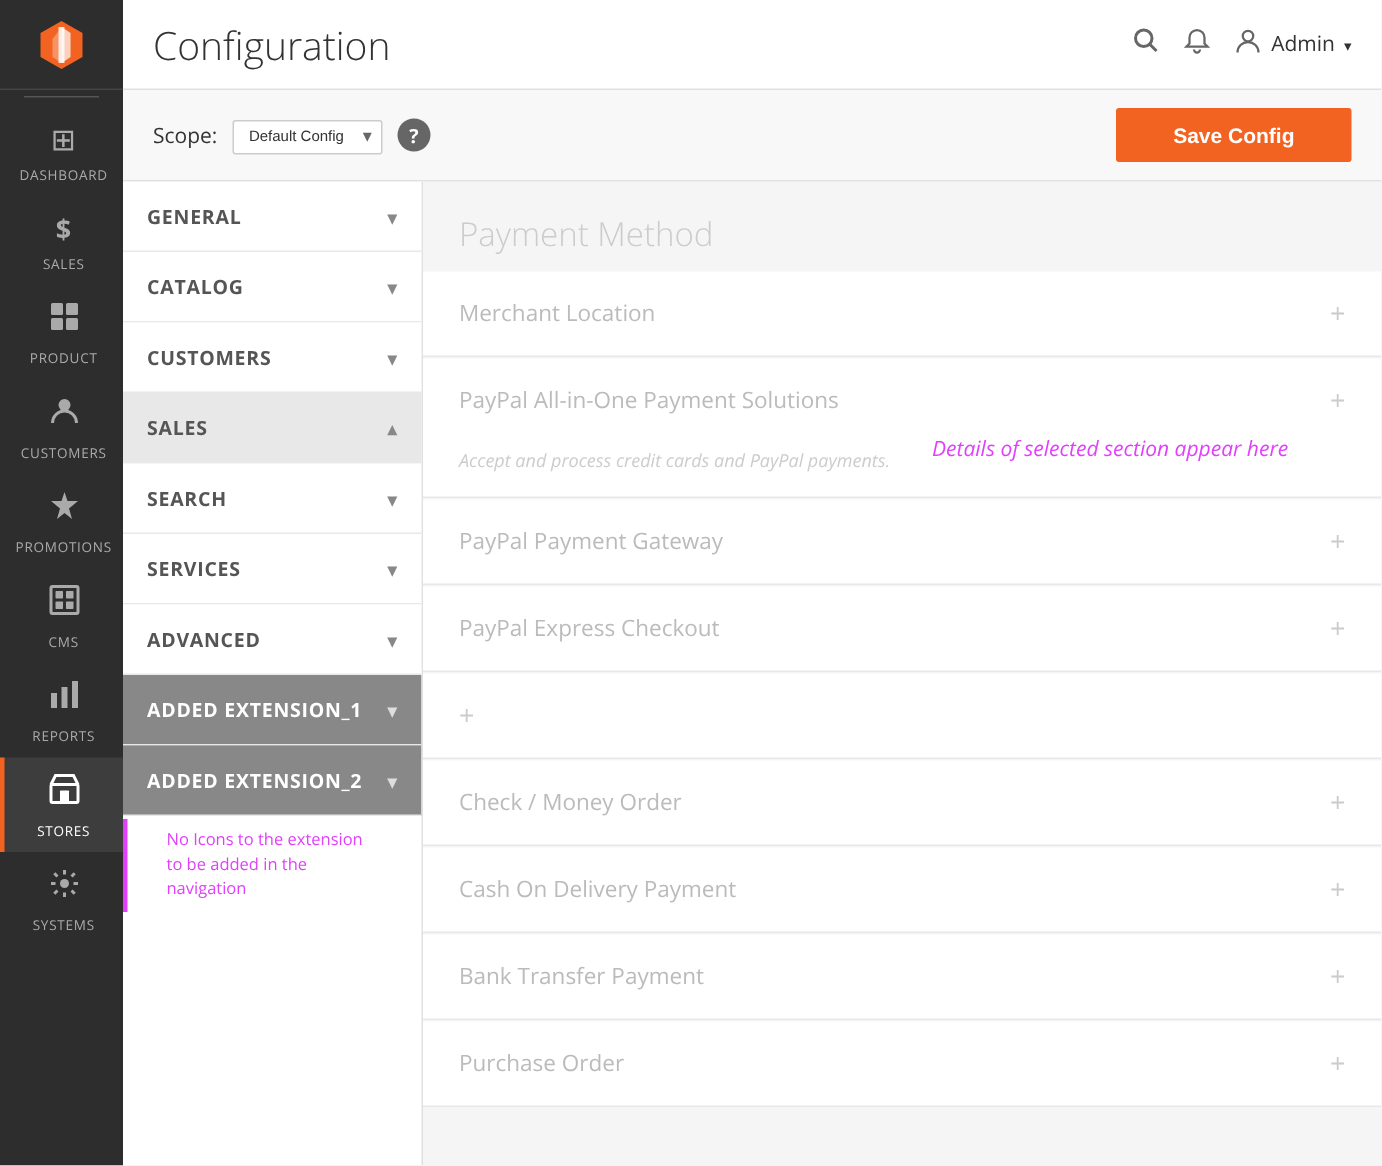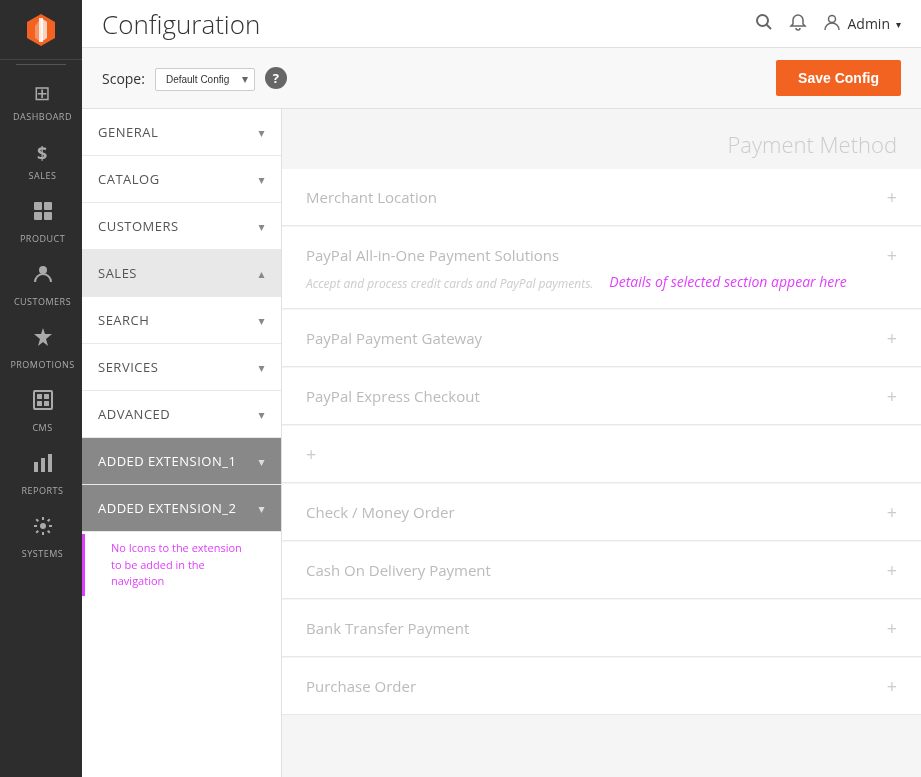--- a/index.html
+++ b/index.html
@@ -53,21 +53,21 @@
     .sidebar-item .icon { font-size: 20px; margin-bottom: 4px; }
     .sidebar-item .label { font-size: 9px; text-align: center; }
 
     
     .main { flex: 1; display: flex; flex-direction: column; overflow: hidden; }
 
     
     .header {
       background: #fff;
       padding: 0 20px;
-      height: 48px;
+      height: 60px;
       display: flex;
       align-items: center;
       justify-content: space-between;
       border-bottom: 1px solid #e0e0e0;
     }
     .page-title { font-size: 26px; font-weight: 300; color: #333; }
     .header-actions { display: flex; align-items: center; gap: 16px; color: #666; }
     .header-icon { font-size: 18px; cursor: pointer; color: #666; }
     .admin-user { display: flex; align-items: center; gap: 6px; font-size: 14px; color: #333; cursor: pointer; }
 
@@ -111,21 +111,21 @@
       color: #fff;
       font-size: 13px;
       font-weight: bold;
       display: flex; align-items: center; justify-content: center;
       cursor: pointer;
     }
     .save-btn {
       background: #f26322;
       color: #fff;
       border: none;
-      padding: 10px 22px;
+      padding: 10px 38px;
       font-size: 14px;
       font-weight: 600;
       cursor: pointer;
       border-radius: 2px;
     }
 
     
     .content-area {
       display: flex;
       flex: 1;
@@ -139,21 +139,21 @@
       border-right: 1px solid #e0e0e0;
       overflow-y: auto;
       flex-shrink: 0;
     }
     .config-nav-item {
       display: flex;
       align-items: center;
       justify-content: space-between;
       padding: 14px 16px;
       font-size: 13px;
-      font-weight: 400;
+      font-weight: 700;
       color: #555;
       text-transform: uppercase;
       letter-spacing: 0.5px;
       border-bottom: 1px solid #e8e8e8;
       cursor: pointer;
       background: #fff;
     }
     .config-nav-item.active-section { background: #e8e8e8; }
     .config-nav-item .chevron { font-size: 12px; color: #888; }
     .config-nav-item.ext1, .config-nav-item.ext2 { background: #888; color: #fff; }
@@ -172,43 +172,43 @@
       flex: 1;
       background: #f5f5f5;
       overflow-y: auto;
       padding: 0;
     }
     .config-section-title {
       font-size: 22px;
       font-weight: 300;
       color: #ccc;
       padding: 20px 24px 10px;
-      text-align: right;
     }
     .config-row {
       display: flex;
       align-items: center;
       justify-content: space-between;
       padding: 16px 24px;
       border-bottom: 1px solid #e8e8e8;
       background: #fff;
       margin-bottom: 1px;
       color: #ccc;
       font-size: 15px;
     }
     .config-row-title { font-size: 15px; color: #bbb; }
-    .config-row-sub { font-size: 12px; color: #ccc; font-style: italic; margin-top: 4px; }
+    .config-row-sub { font-size: 12px; color: #ccc; font-style: italic; margin-top: 15px; }
     .config-expand { font-size: 18px; color: #ccc; cursor: pointer; }
 
     .details-annotation {
       text-align: center;
       color: #e040fb;
       font-size: 16px;
       padding: 20px;
       font-style: italic;
+      margin-left: 12px;
     }
 
     
     ::-webkit-scrollbar { width: 6px; }
     ::-webkit-scrollbar-track { background: #f1f1f1; }
     ::-webkit-scrollbar-thumb { background: #ccc; }
   </style>
 </head>
 <body>
 
@@ -274,20 +274,30 @@
   </div>
   <div class="sidebar-item">
     <span class="icon">
       <svg width="22" height="22" viewBox="0 0 22 22" fill="none">
         <rect x="2" y="10" width="4" height="10" fill="#aaa"></rect>
         <rect x="9" y="6" width="4" height="14" fill="#aaa"></rect>
         <rect x="16" y="2" width="4" height="18" fill="#aaa"></rect>
       </svg>
     </span>
     <span class="label">REPORTS</span>
+  </div>
+  <div class="sidebar-item active">
+    <span class="icon">
+      <svg width="22" height="22" viewBox="0 0 22 22" fill="none">
+        <rect x="2" y="8" width="18" height="12" stroke="#fff" stroke-width="2" fill="none" rx="1"></rect>
+        <path d="M2 8 L5 2 H17 L20 8" stroke="#fff" stroke-width="2" fill="none"></path>
+        <rect x="8" y="12" width="6" height="8" fill="#fff" rx="0.5"></rect>
+      </svg>
+    </span>
+    <span class="label" style="color:#fff;">STORES</span>
   </div>
   <div class="sidebar-item">
     <span class="icon">
       <svg width="22" height="22" viewBox="0 0 22 22" fill="none">
         <circle cx="11" cy="11" r="3" fill="#aaa"></circle>
         <path d="M11 2v3M11 17v3M2 11h3M17 11h3M4.2 4.2l2.1 2.1M15.7 15.7l2.1 2.1M4.2 17.8l2.1-2.1M15.7 6.3l2.1-2.1" stroke="#aaa" stroke-width="2"></path>
       </svg>
     </span>
     <span class="label">SYSTEMS</span>
   </div>

